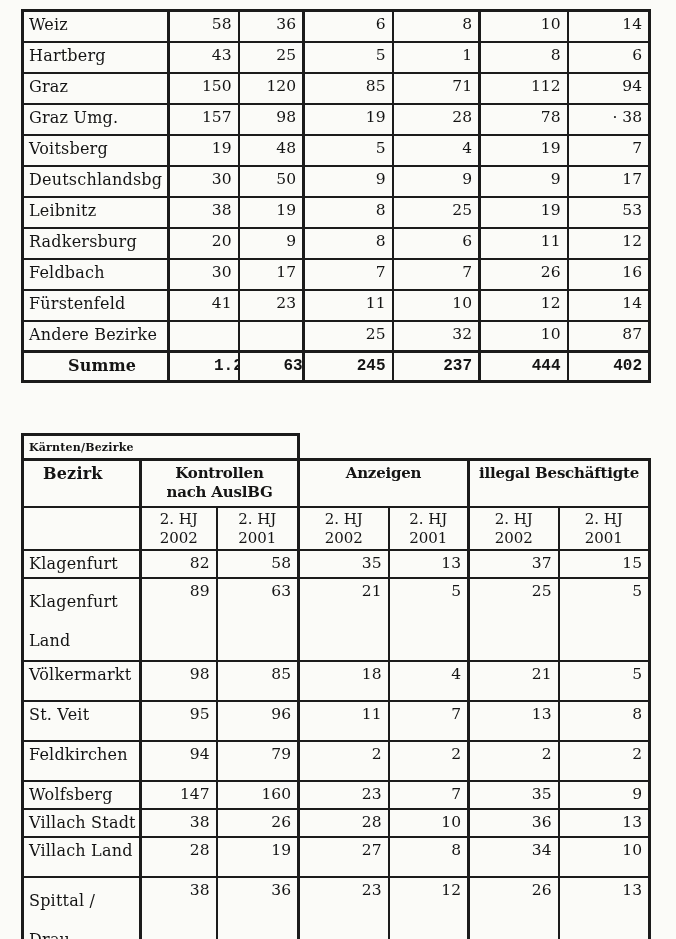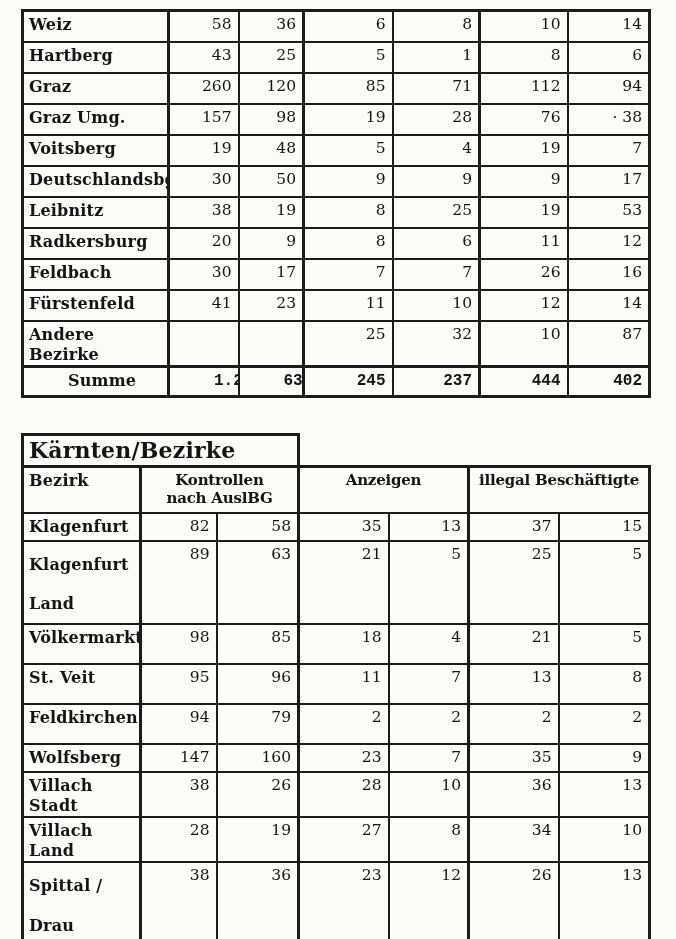--- a/index.html
+++ b/index.html
@@ -23,47 +23,47 @@
     overflow:hidden;
     font-size:15.5px;
     line-height:1.25;
   }
   
   .bl3{border-left-width:3px;}
   .br3{border-right-width:3px;}
   .bt3{border-top-width:3px;}
   .bb3{border-bottom-width:3px;}
   .name{
-    font-weight:bold;
+    font-weight:normal;
     font-size:16px;
     text-align:left;
     padding:3px 2px 0 5px;
     letter-spacing:.2px;
     white-space:pre-line;
   }
   .name.multiline{line-height:2.45;}
   .num{
     text-align:right;
     padding:3px 6px 0 2px;
     white-space:nowrap;
   }
   tr.summe td{font-weight:bold;padding-left:44px;}
   tr.summe .num{font-size:16px;font-family:Liberation Mono, monospace;}
   
   .region{
-    font-weight:bold;font-size:22px;
+    font-weight:bold;font-size:11px;
     padding:1px 2px 0 5px;
     vertical-align:middle;
     letter-spacing:.2px;
     margin-left:28px;
   }
   .noborder{border:none;background:transparent;}
   .col-h{
     font-weight:bold;font-size:16px;
-    padding:3px 2px 0 5px;
+    padding:3px 2px 0 19px;
     letter-spacing:.2px;
   }
   .group-h{
     font-weight:bold;font-size:15px;
     text-align:center;
     padding:3px 0 0 0;
     letter-spacing:-.2px;
     white-space:pre-line;
   }
   .period-h{
@@ -113,34 +113,34 @@
       <td class="name bl3 br3">Hartberg</td>
       <td class="num">43</td>
       <td class="num br3">25</td>
       <td class="num">5</td>
       <td class="num br3">1</td>
       <td class="num">8</td>
       <td class="num br3">6</td>
     </tr>
     <tr>
       <td class="name bl3 br3">Graz</td>
-      <td class="num">260</td>
+      <td class="num">150</td>
       <td class="num br3">120</td>
       <td class="num">85</td>
       <td class="num br3">71</td>
       <td class="num">112</td>
       <td class="num br3">94</td>
     </tr>
     <tr>
       <td class="name bl3 br3">Graz Umg.</td>
       <td class="num">157</td>
       <td class="num br3">98</td>
       <td class="num">19</td>
       <td class="num br3">28</td>
-      <td class="num">76</td>
+      <td class="num">78</td>
       <td class="num br3">· 38</td>
     </tr>
     <tr>
       <td class="name bl3 br3">Voitsberg</td>
       <td class="num">19</td>
       <td class="num br3">48</td>
       <td class="num">5</td>
       <td class="num br3">4</td>
       <td class="num">19</td>
       <td class="num br3">7</td>
@@ -226,20 +226,35 @@
       <td class="region bl3 bt3 br3" colspan="3">Kärnten/Bezirke</td>
       <td class="noborder" colspan="4"></td>
     </tr>
     <tr class="r-header">
       <td class="col-h bl3 br3 bt3">Bezirk</td>
       <td class="group-h br3 bt3 multiline" colspan="2">Kontrollen
 nach AuslBG</td>
       <td class="group-h br3 bt3" colspan="2">Anzeigen</td>
       <td class="group-h br3 bt3" colspan="2">illegal Beschäftigte</td>
     </tr>
+    <tr class="r-sub">
+      <td class="bl3 br3"></td>
+      <td class="period-h multiline">2. HJ
+2002</td>
+      <td class="period-h br3 multiline">2. HJ
+2001</td>
+      <td class="period-h multiline">2. HJ
+2002</td>
+      <td class="period-h br3 multiline">2. HJ
+2001</td>
+      <td class="period-h multiline">2. HJ
+2002</td>
+      <td class="period-h br3 multiline">2. HJ
+2001</td>
+    </tr>
     <tr class="r-short">
       <td class="name bl3 br3">Klagenfurt</td>
       <td class="num">82</td>
       <td class="num br3">58</td>
       <td class="num">35</td>
       <td class="num br3">13</td>
       <td class="num">37</td>
       <td class="num br3">15</td>
     </tr>
     <tr class="r-dbl">

